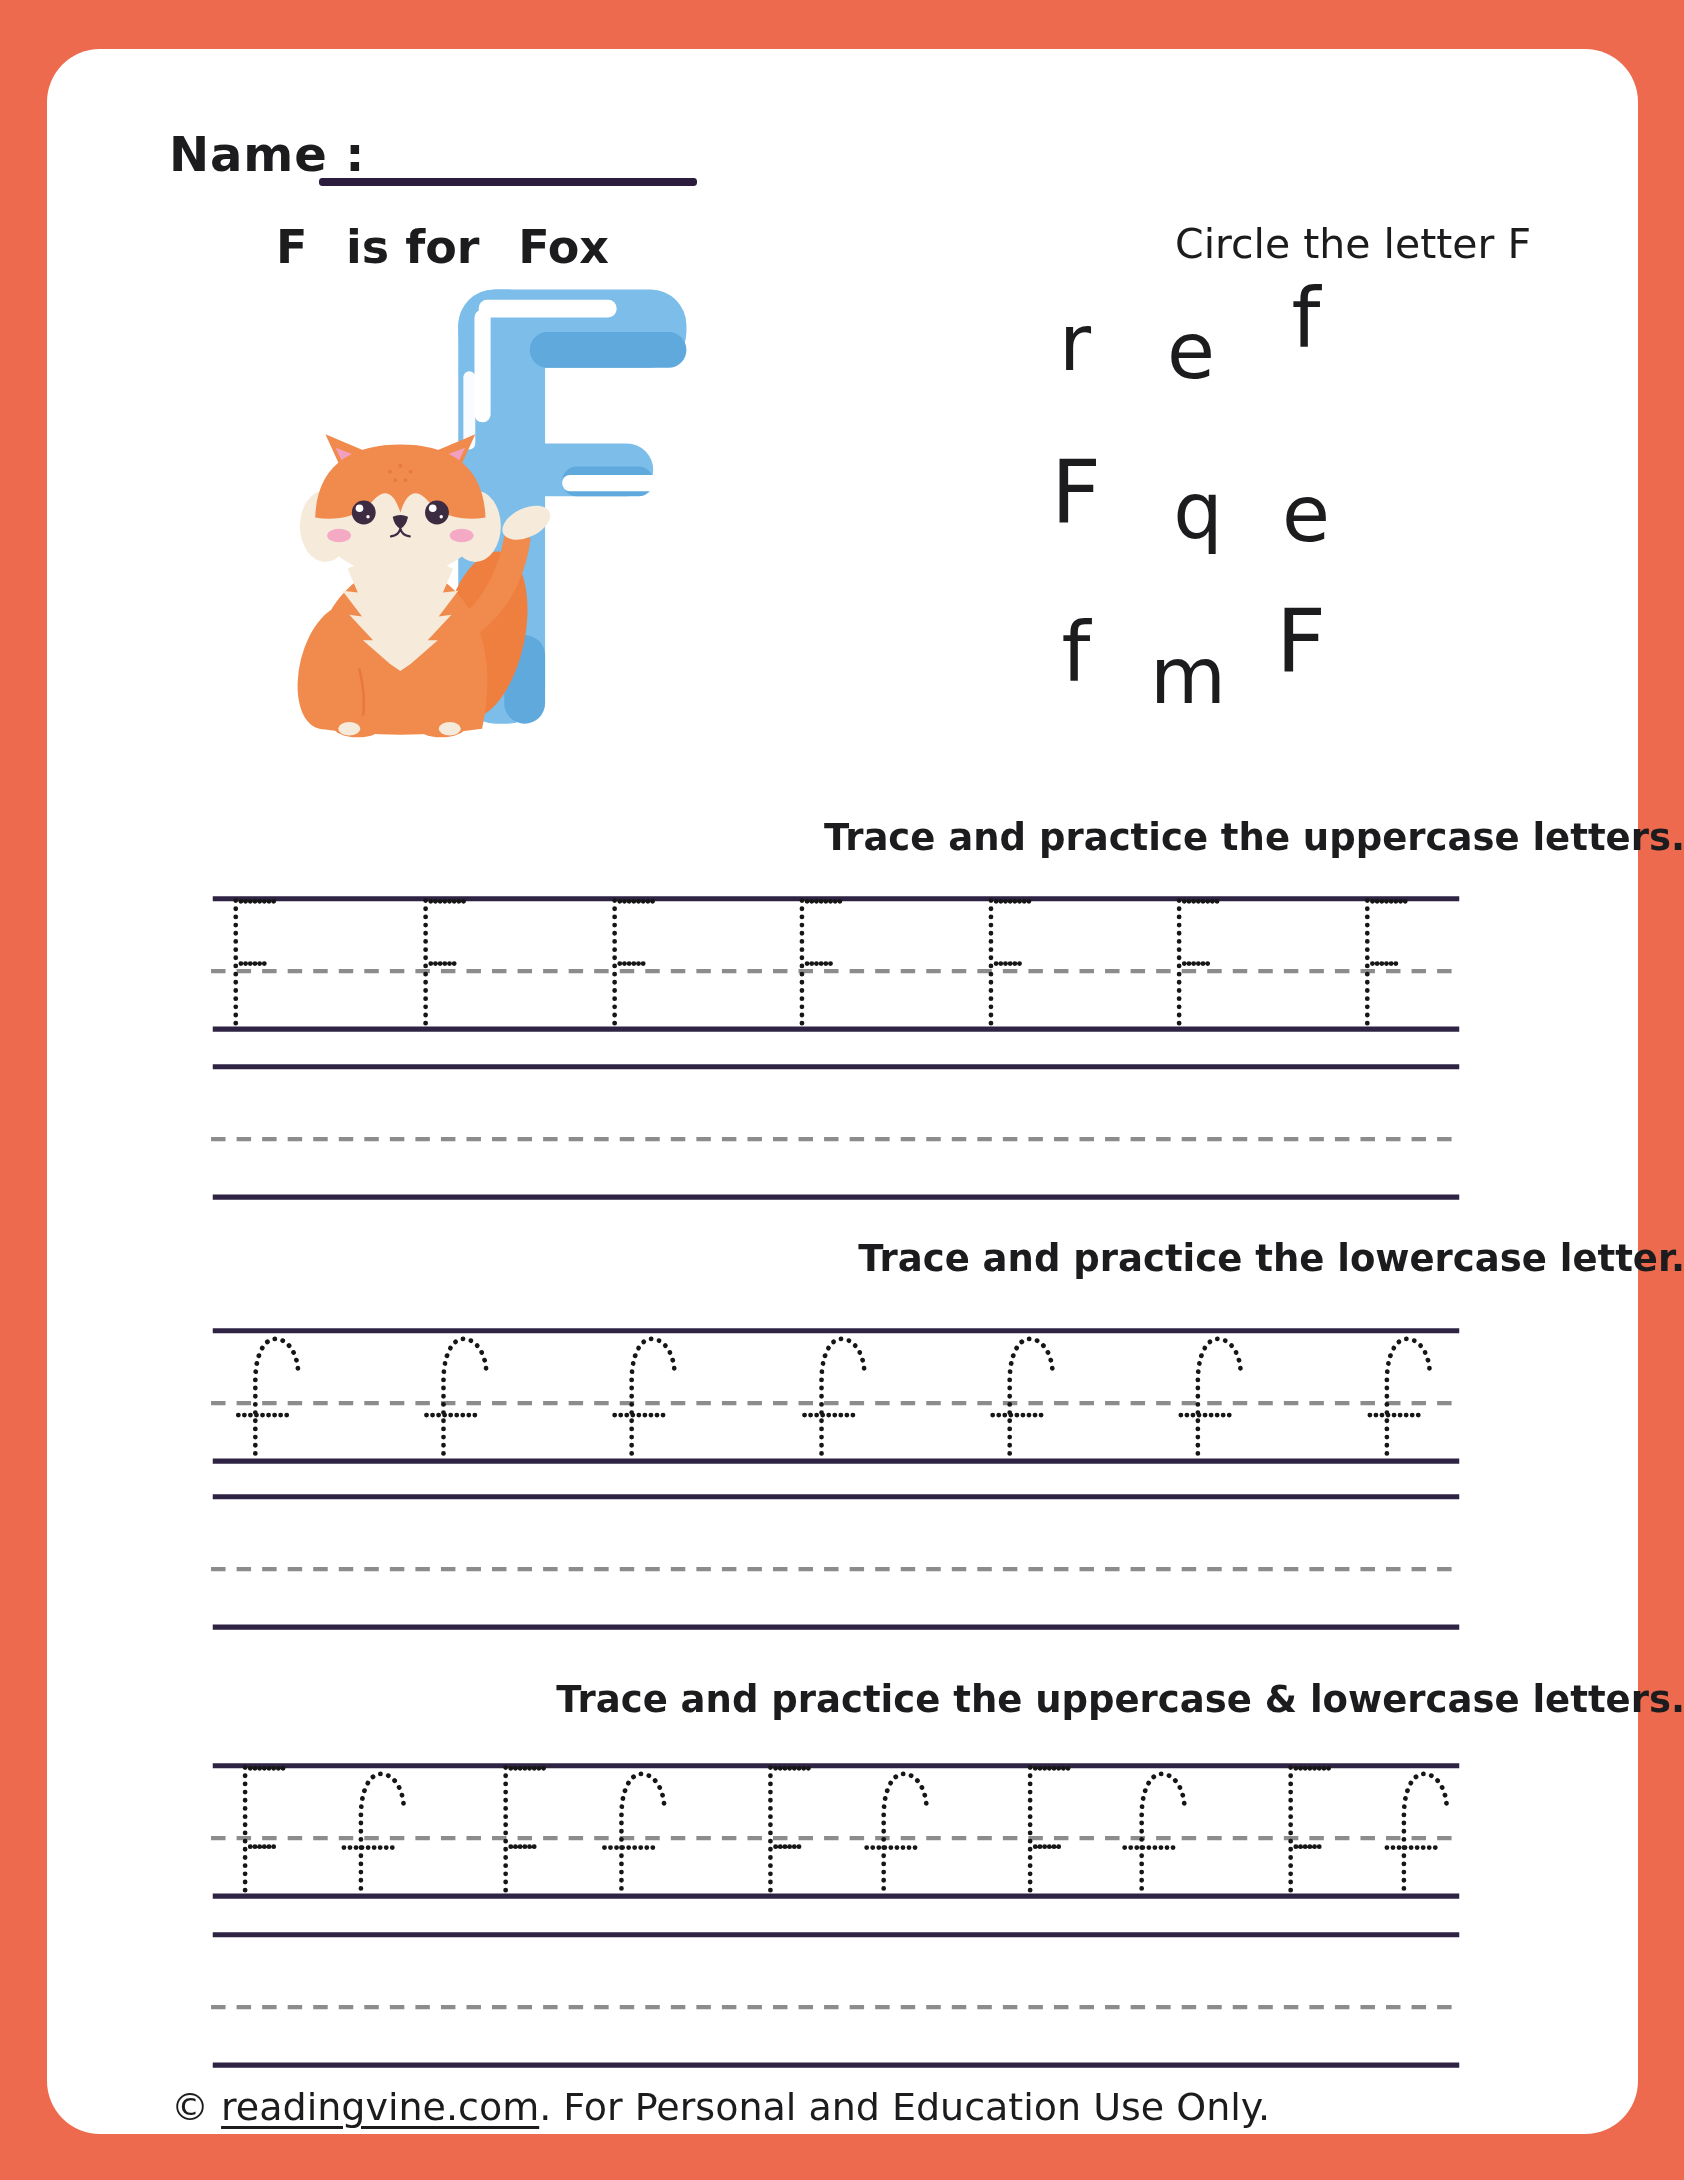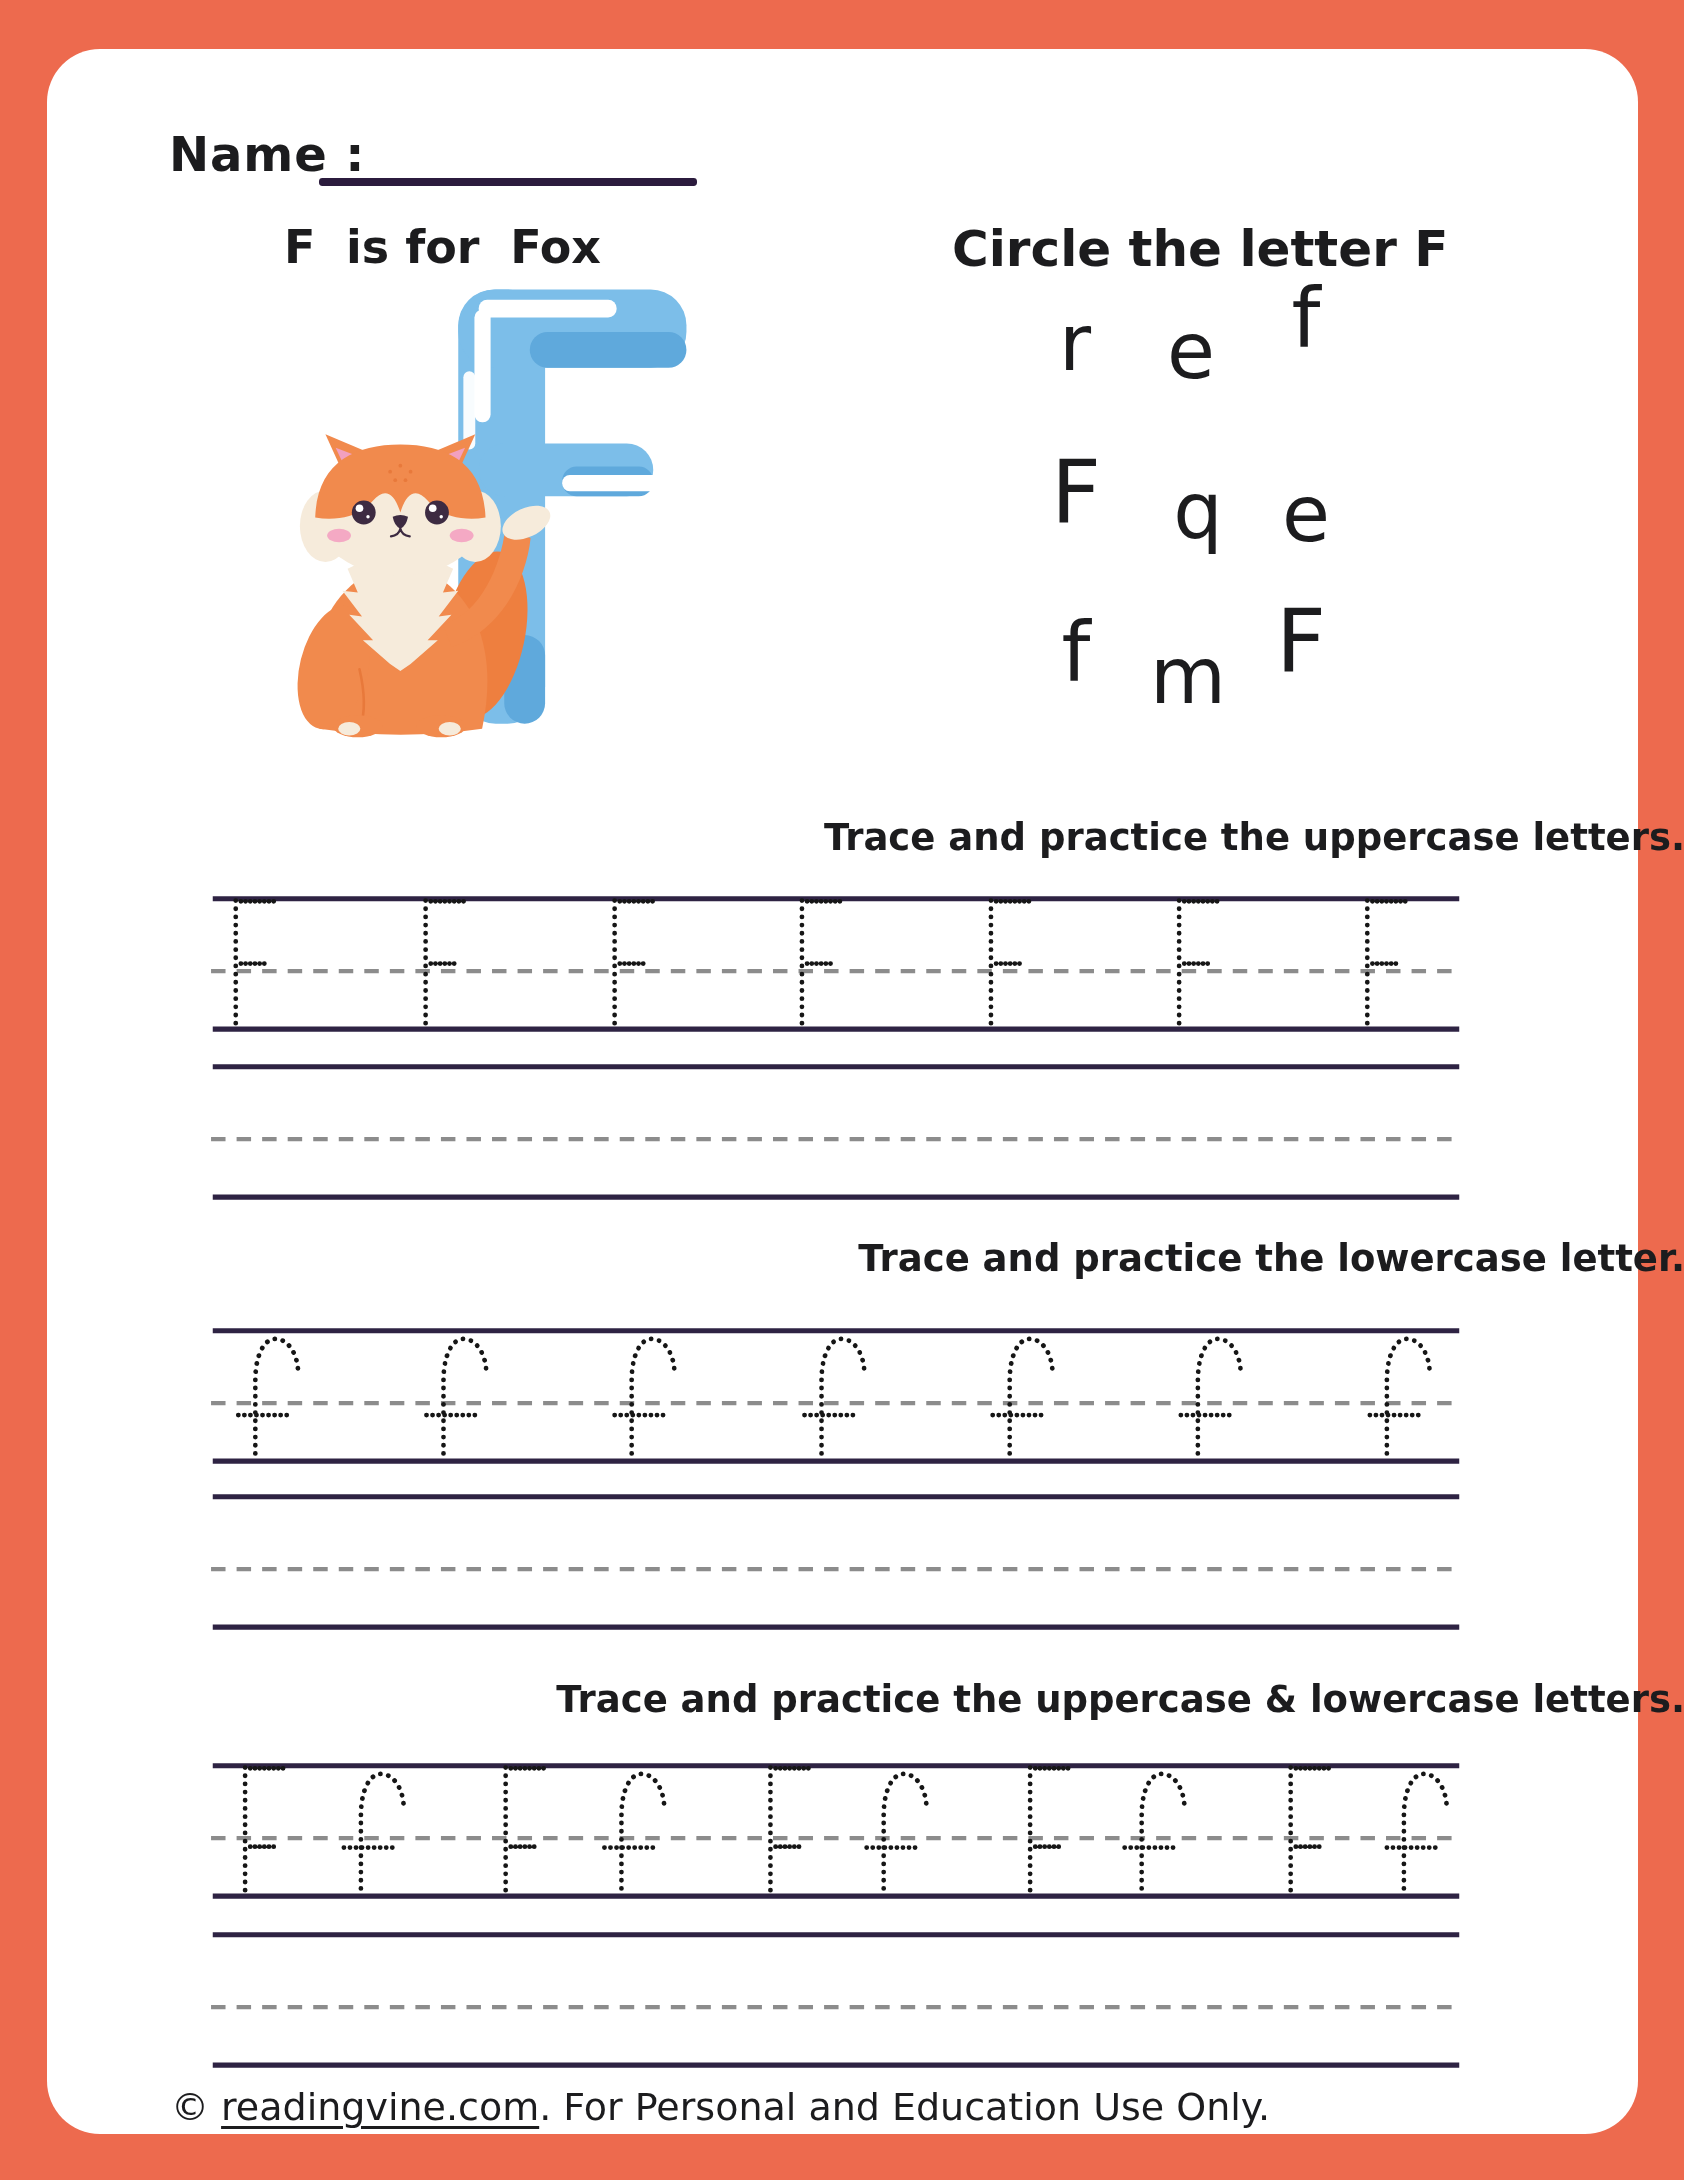--- a/index.html
+++ b/index.html
@@ -22,24 +22,24 @@
   .paper{
     position:absolute;
     left:47px;top:49px;right:47px;bottom:47px;
     background:var(--paper);
     border-radius:53px;
   }
   .abs{position:absolute;}
   .name-row{left:169px;top:126px;font-size:48px;font-weight:600;letter-spacing:0.9px;}
   .name-line{left:319px;top:178px;width:378px;height:7.7px;background:var(--underline);border-radius:3.4px;}
   .title-left{left:153px;top:220px;width:579px;text-align:center;font-size:46px;}
-  .title-right{left:952px;top:220px;width:579px;text-align:left;font-size:50px;font-weight:700;}
+  .title-right{left:952px;top:220px;width:579px;text-align:right;font-size:41px;font-weight:400;}
   .tp{display:inline-block;}
   .tp-heavy{font-weight:700;}
-  .tp-mid{font-weight:600;margin:0 16px;}
+  .tp-mid{font-weight:600;margin:0 24px;}
   .illustration{left:281px;top:269px;width:409px;height:470px;}
   .circle-grid{left:0;top:0;width:1685px;height:767px;}
   .circle-letter{
     position:absolute;
     transform:translate(-50%,-50%);
     font-weight:500;
     line-height:1;
   }
   .trace-title{left:0;top:0;width:1685px;text-align:right;font-size:37px;font-weight:600;}
   .rule-row{left:211px;width:1250px;height:149px;}

